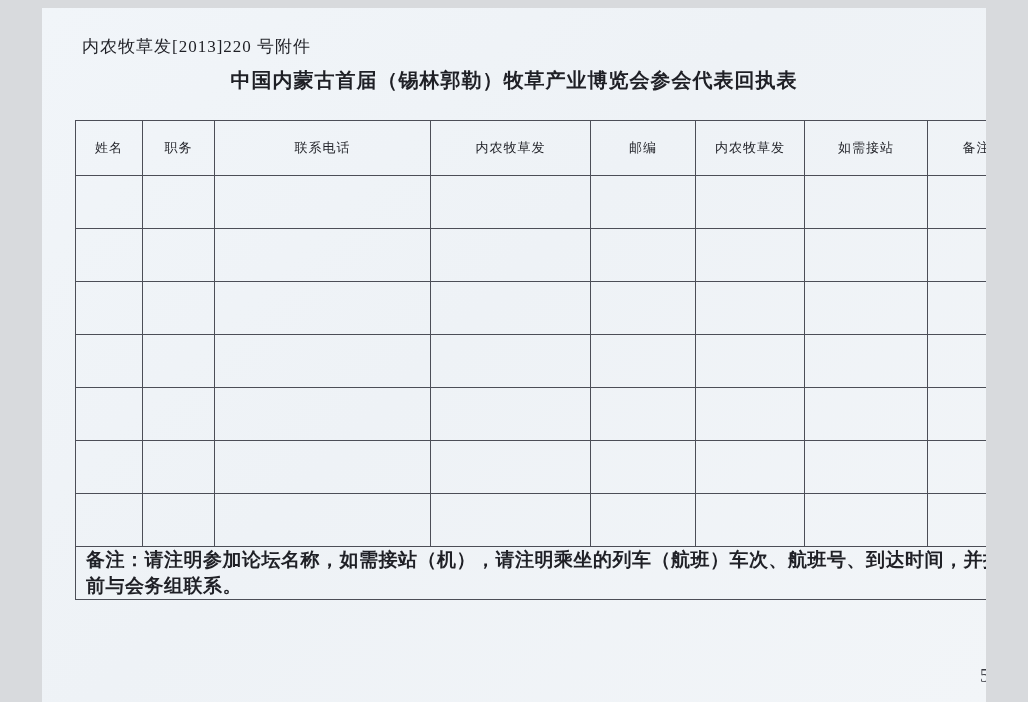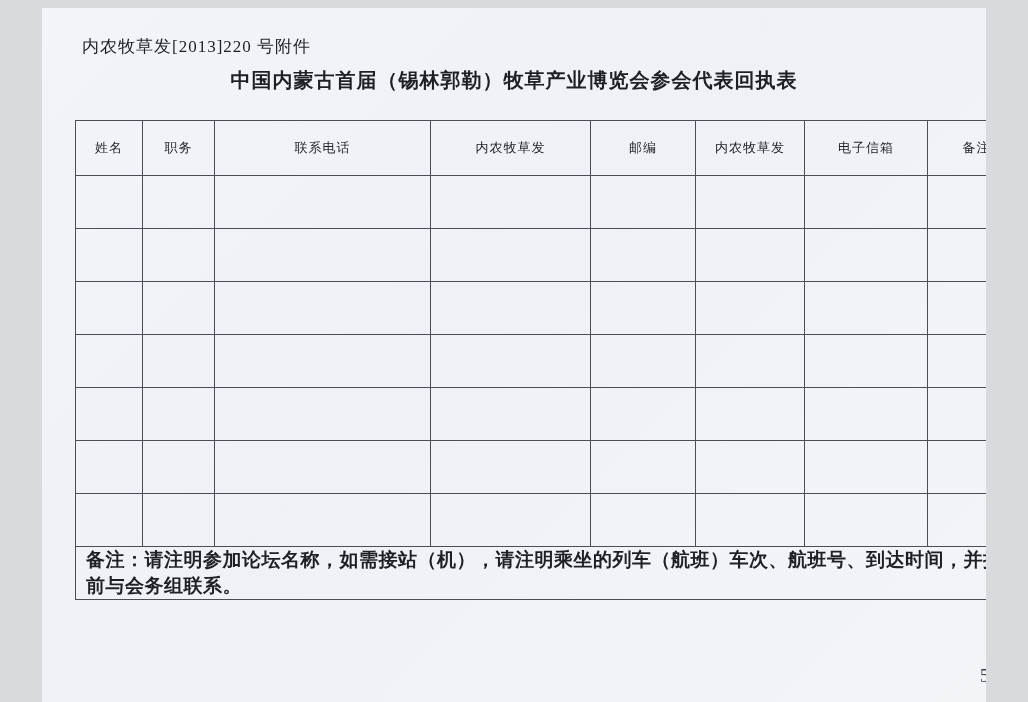--- a/index.html
+++ b/index.html
@@ -106,21 +106,21 @@
       <col class="c-remark">
     </colgroup>
     <thead>
       <tr id="header-row">
           <th>姓名</th>
           <th>职务</th>
           <th>联系电话</th>
           <th>内农牧草发</th>
           <th>邮编</th>
           <th>内农牧草发</th>
-          <th>电子信箱</th>
+          <th>如需接站</th>
           <th>备注</th>
         </tr>
     </thead>
     <tbody id="body-rows">
         <tr>
           <td></td>
           <td></td>
           <td></td>
           <td></td>
           <td></td>

